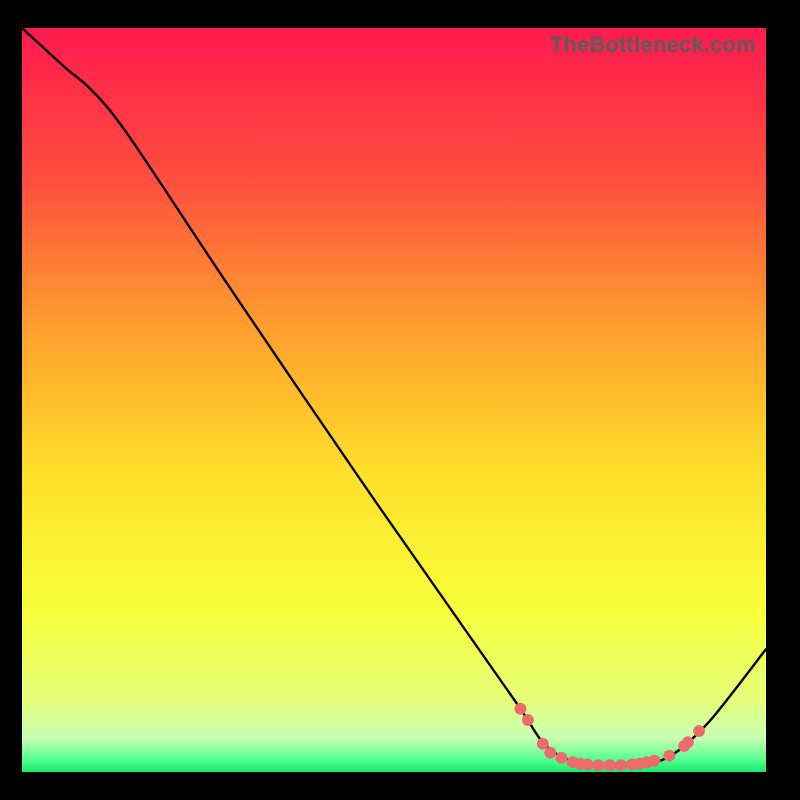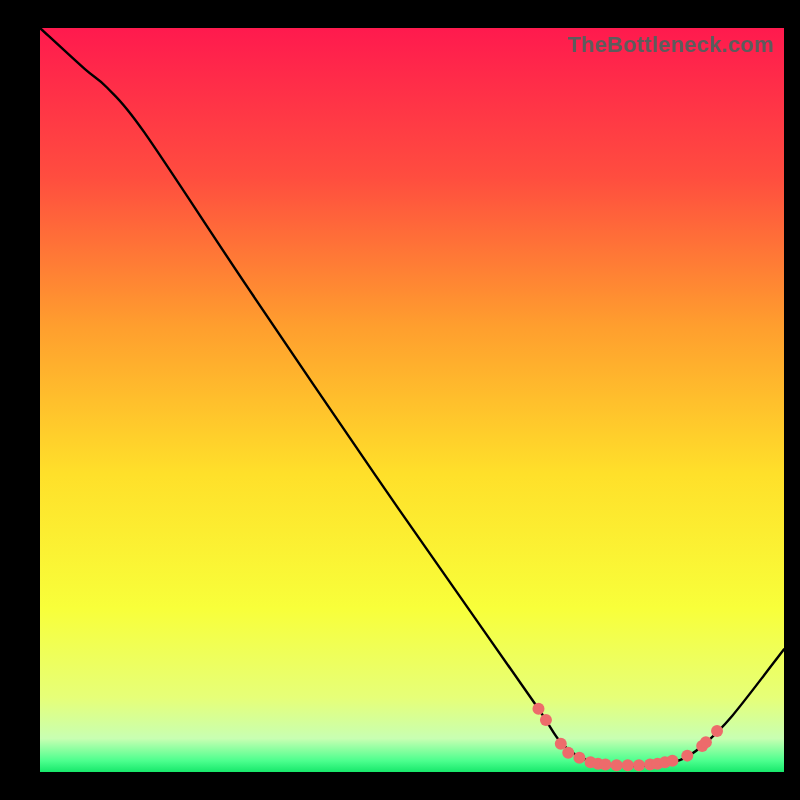--- a/index.html
+++ b/index.html
@@ -6,21 +6,21 @@
     margin: 0;
     padding: 0;
     width: 800px;
     height: 800px;
     background: #000;
     overflow: hidden;
     font-family: Arial, Helvetica, sans-serif;
   }
   .frame {
     position: absolute;
-    left: 40px;
+    left: 22px;
     top: 28px;
     width: 744px;
     height: 580px;
     background: #000;
   }
   .plot {
     position: absolute;
     left: 0;
     top: 0;
     width: 744px;

